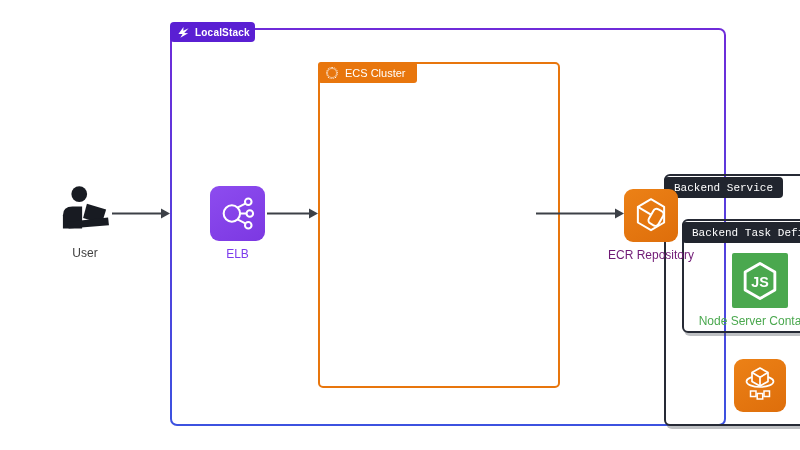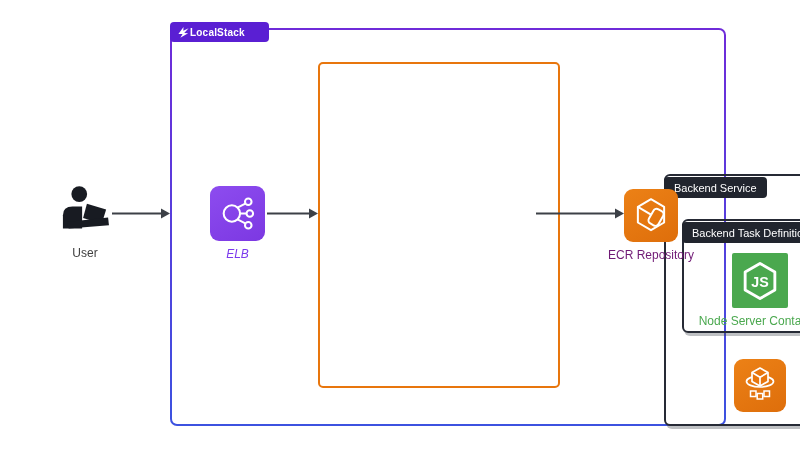--- a/index.html
+++ b/index.html
@@ -9,22 +9,22 @@
   }
   
   .ls-outer{
     position:absolute;left:170px;top:28px;width:556px;height:398px;
     background:linear-gradient(180deg,#6f2bd9 0%,#3c52e0 100%);
     border-radius:7px;box-sizing:border-box;padding:2px;
   }
   .ls-outer .fill{width:100%;height:100%;background:#ffffff;border-radius:5px;}
   .ls-badge{
     position:absolute;left:170px;top:22px;height:20px;
-    background:#5a1fd3;border-radius:4px;display:flex;align-items:center;
-    padding:0 24px 0 7px;color:#fff;font-size:10px;font-weight:bold;letter-spacing:.2px;
+    background:#5a1fd3;border-radius:4px;display:flex;align-items:center;gap:5px;
+    padding:0 5px 0 7px;color:#fff;font-size:10px;font-weight:bold;letter-spacing:.2px;
   }
   
   .ecs-cluster{
     position:absolute;left:318px;top:62px;width:242px;height:326px;
     border:2px solid #e8760d;border-radius:5px;box-sizing:border-box;
   }
   .ecs-badge{
     position:absolute;left:-2px;top:-2px;height:21px;
     background:#e8760d;border-radius:3px;display:flex;align-items:center;gap:7px;
     padding:0 11px 0 8px;color:#fff;font-size:11px;
@@ -41,36 +41,36 @@
   }
   .taskdef{
     position:absolute;left:16px;top:43px;width:156px;height:114px;
     border:2px solid #262a35;border-radius:6px;box-sizing:border-box;
     box-shadow:2px 3px 0 rgba(70,74,84,.35);
     display:flex;flex-direction:column;align-items:center;
   }
   .dark-badge{
     position:absolute;left:-2px;top:0px;height:21px;
     background:#21252e;border-radius:4px;display:flex;align-items:center;
-    padding:0 10px;color:#fff;font-size:11px;white-space:nowrap;
+    padding:0 10px;color:#fff;font-size:11px;white-space:nowrap;font-family:Liberation Mono, monospace;
   }
   
   .node{position:absolute;display:flex;flex-direction:column;align-items:center;}
   .icon-box{border-radius:9px;display:flex;align-items:center;justify-content:center;}
   .nodejs-box{width:56px;height:55px;background:#4aa84e;border-radius:2px;margin-top:32px;}
   .elb-box{width:55px;height:55px;background:linear-gradient(150deg,#8d4cef,#7c38e2);}
   .ecr-box{width:54px;height:53px;background:linear-gradient(150deg,#ec8116,#de6e0b);}
   .ecs-svc-box{
     position:absolute;left:50%;top:183px;transform:translateX(-50%);
     width:52px;height:53px;background:linear-gradient(150deg,#ec8116,#de6e0b);border-radius:9px;
     display:flex;align-items:center;justify-content:center;
   }
   .node-label{font-size:12px;margin-top:6px;white-space:nowrap;}
   .lbl-user{color:#404040;margin-top:16px;}
-  .lbl-elb{color:#7c3aed;font-style:italic;}
+  .lbl-elb{color:#7c3aed;}
   .lbl-ecr{color:#701a75;}
   .lbl-node{color:#4aa84e;font-size:12px;margin-top:6px;white-space:nowrap;}
   
   .arrow{position:absolute;}
 </style>
 </head>
 <body>
 
 <div class="stage">
 
@@ -117,20 +117,24 @@
     </div>
     <div class="node-label lbl-elb">ELB</div>
   </div>
 
   <svg class="arrow" style="left:266px;top:206px;" width="53" height="15">
     <line x1="1" y1="7.5" x2="44" y2="7.5" stroke="#3c4047" stroke-width="2"></line>
     <polygon points="43,2.5 52,7.5 43,12.5" fill="#3c4047"></polygon>
   </svg>
 
   <div class="ecs-cluster">
+    <div class="ecs-badge">
+      <span class="ecs-ring"></span>
+      <span>ECS Cluster</span>
+    </div>
 
     <div class="svc">
       <div class="dark-badge" style="top:1px;">
         <span>Backend Service</span>
       </div>
 
       <div class="taskdef">
         <div class="dark-badge" style="top:1px;">
           <span>Backend Task Definition</span>
         </div>

